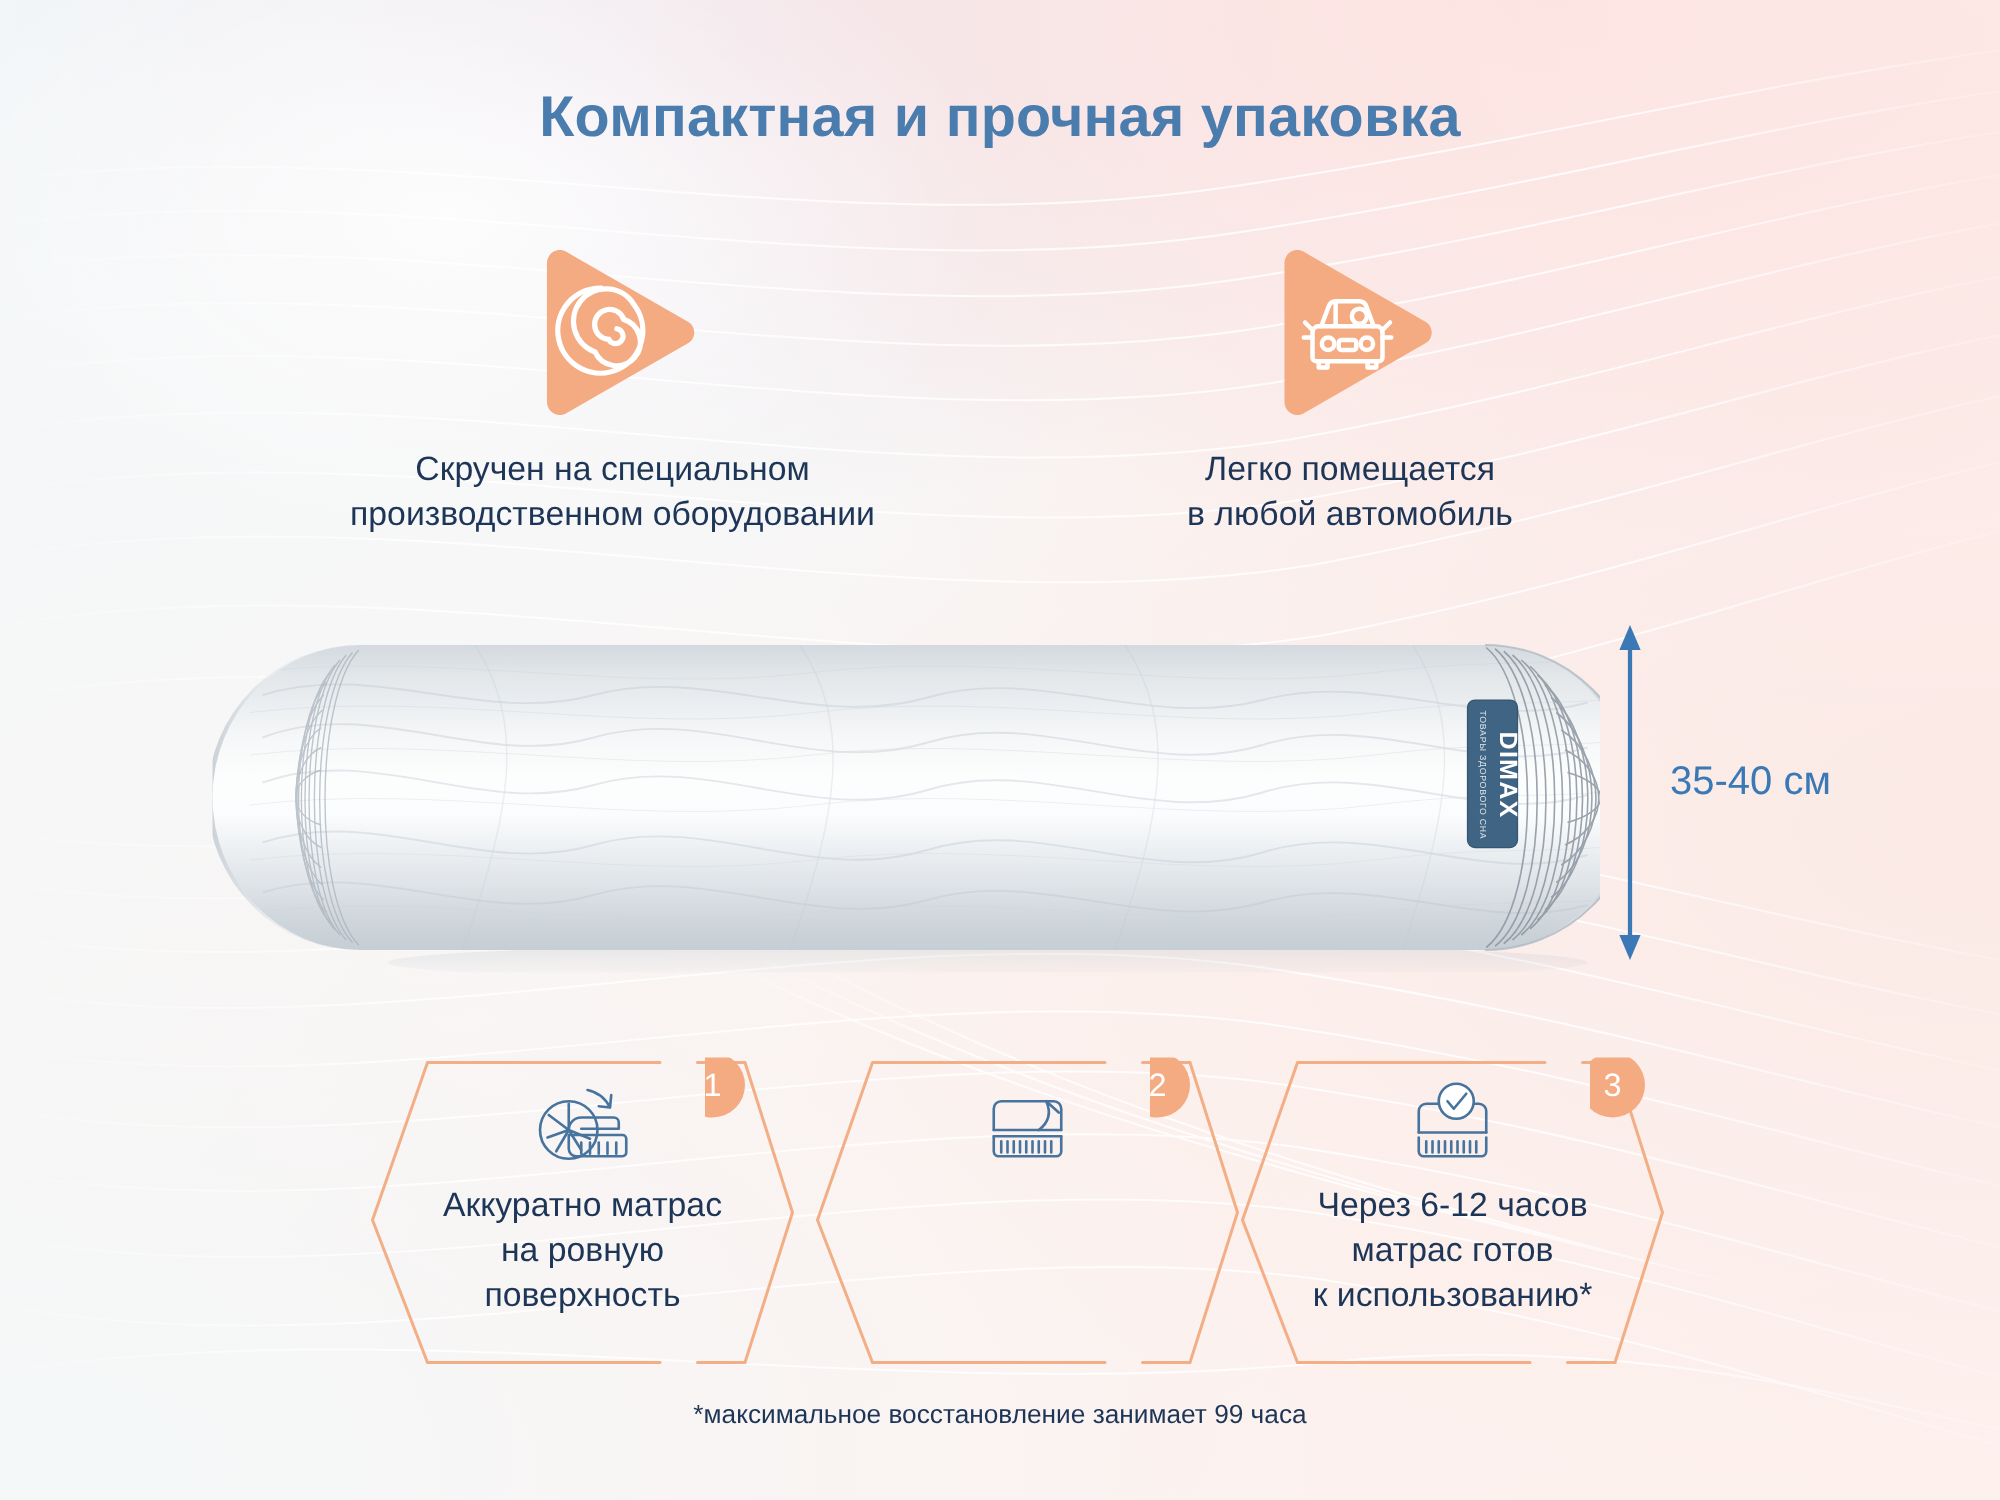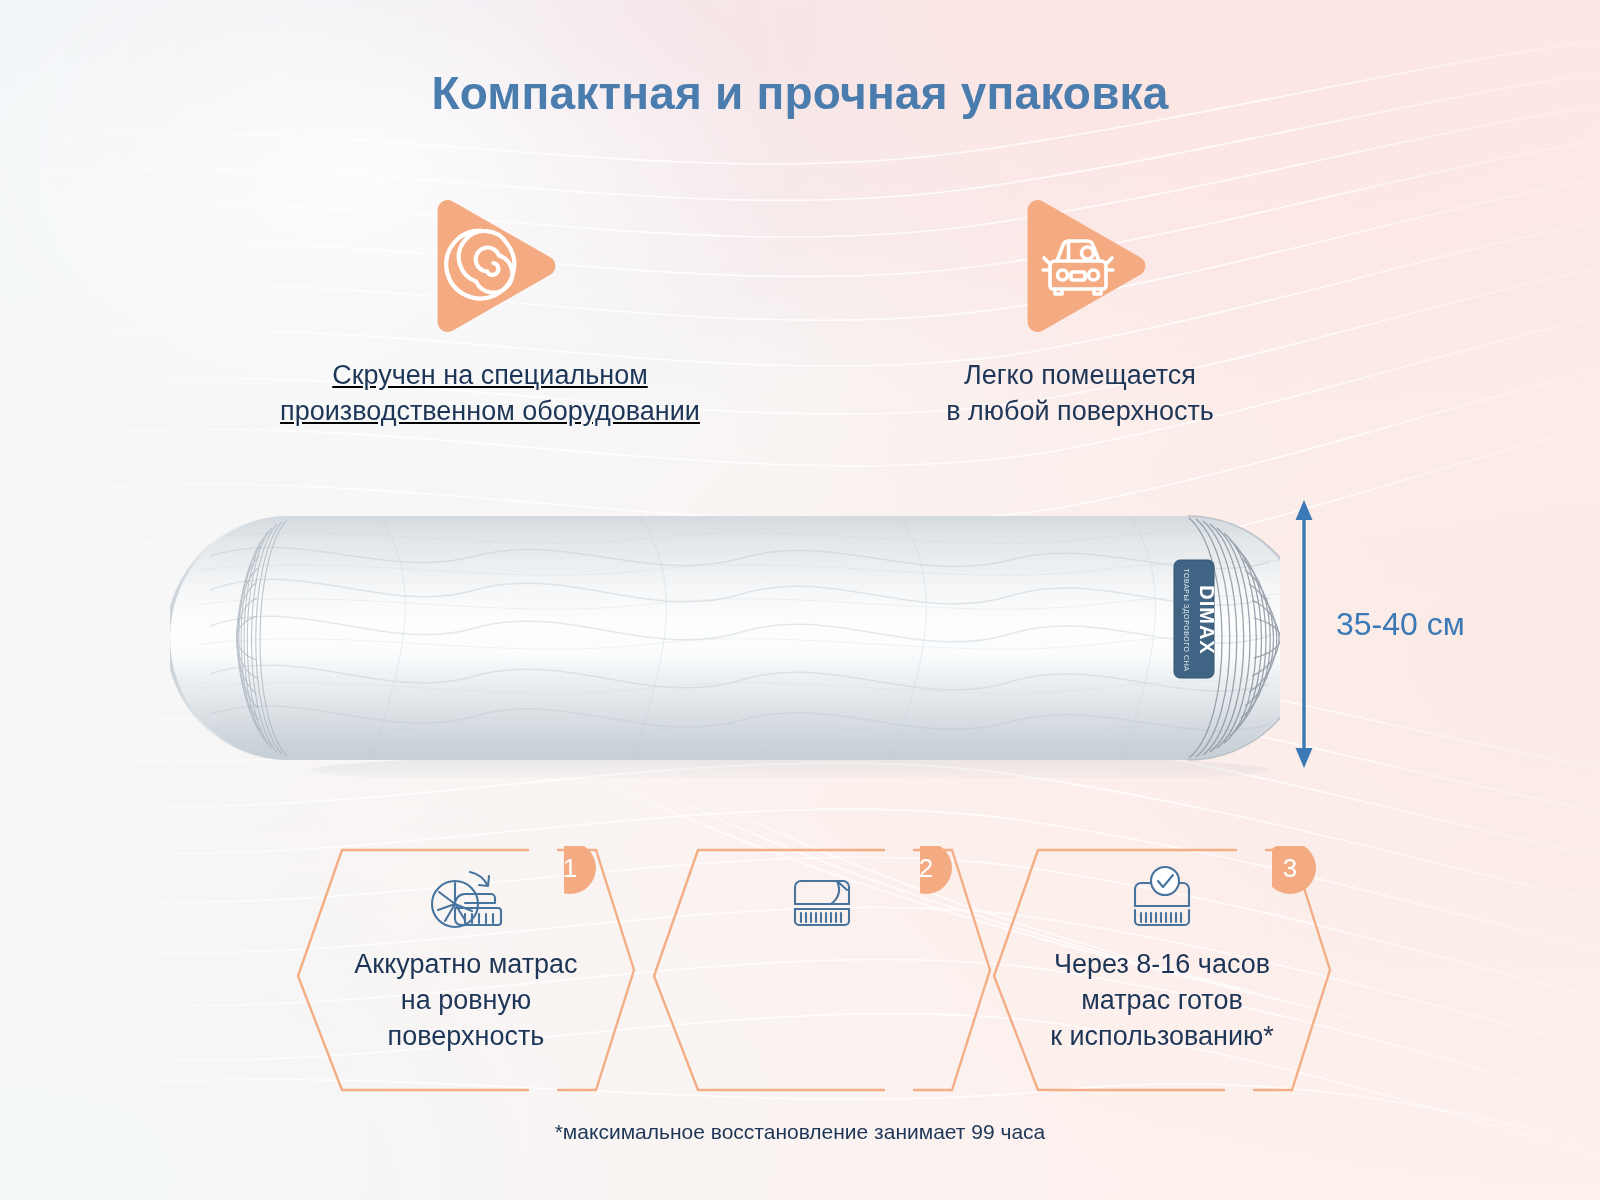--- a/index.html
+++ b/index.html
@@ -33,21 +33,21 @@
     font-size:46px;font-weight:bold;letter-spacing:.2px;
     color:#4a7cae;
   }
 
   
   .feature{position:absolute;text-align:center;}
   .feature .tri{position:relative;margin:0 auto;width:150px;height:140px;}
   .feature .cap{
     margin-top:22px;font-size:27px;line-height:1.33;color:#1d3557;white-space:pre-line;
   }
-  #feat-roll{left:205px;top:196px;width:570px;text-decoration:underline;}
+  #feat-roll{left:205px;top:196px;width:570px;}
   #feat-car {left:880px;top:196px;width:400px;}
 
   
   #roll-wrap{position:absolute;left:170px;top:498px;width:1110px;height:280px;}
 
   
   #dim{position:absolute;left:1288px;top:498px;width:300px;height:272px;}
   #dim .lbl{
     position:absolute;left:48px;top:108px;
     font-size:32px;font-weight:normal;color:#3a79b5;white-space:nowrap;
@@ -162,21 +162,21 @@
           <circle cx="88.5" cy="79" r="5"></circle>
           <rect x="66" y="76" width="14" height="8" rx="2"></rect>
           <path d="M50,93 v5 h7 v-5"></path>
           <path d="M89,93 v5 h7 v-5"></path>
           <path d="M45,68 l-6,-6 M45,74 l-7,0"></path>
           <path d="M101,68 l6,-6 M101,74 l7,0"></path>
         </g>
       </svg>
     </div>
     <div class="cap">Легко помещается
-в любой поверхность</div>
+в любой автомобиль</div>
   </div>
 
   <div id="roll-wrap">
     <svg viewBox="0 0 1110 280" width="1110" height="280">
       <defs>
         <linearGradient id="rollBody" x1="0" y1="0" x2="0" y2="1">
           <stop offset="0%" stop-color="#e9edf0"></stop>
           <stop offset="10%" stop-color="#f7f9fa"></stop>
           <stop offset="30%" stop-color="#ffffff"></stop>
           <stop offset="56%" stop-color="#fbfcfd"></stop>
@@ -351,21 +351,21 @@
       <div class="ico">
         <svg viewBox="0 0 78 72" width="78" height="72" fill="none" stroke="#46749f" stroke-width="2.1" stroke-linecap="round" stroke-linejoin="round">
           <path d="M12,42 v-17 a6,6 0 0 1 6,-6 h42 a6,6 0 0 1 6,6 v17"></path>
           <path d="M12,42 h54"></path>
           <path d="M12,46 v11 a4,4 0 0 0 4,4 h46 a4,4 0 0 0 4,-4 V46"></path>
           <path d="M18,49 v9 M23,49 v9 M28,49 v9 M33,49 v9 M38,49 v9 M43,49 v9 M48,49 v9 M53,49 v9 M58,49 v9"></path>
           <circle cx="42" cy="17" r="14" fill="#ffffff"></circle>
           <path d="M35,17 l5,6 l10,-12"></path>
         </svg>
       </div>
-      <div class="txt">Через 8-16 часов
+      <div class="txt">Через 6-12 часов
 матрас готов
 к использованию*</div>
     </div>
   </div>
 
   <div class="footnote">*максимальное восстановление занимает 99 часа</div>
 
 </div>
 
 </body></html>

